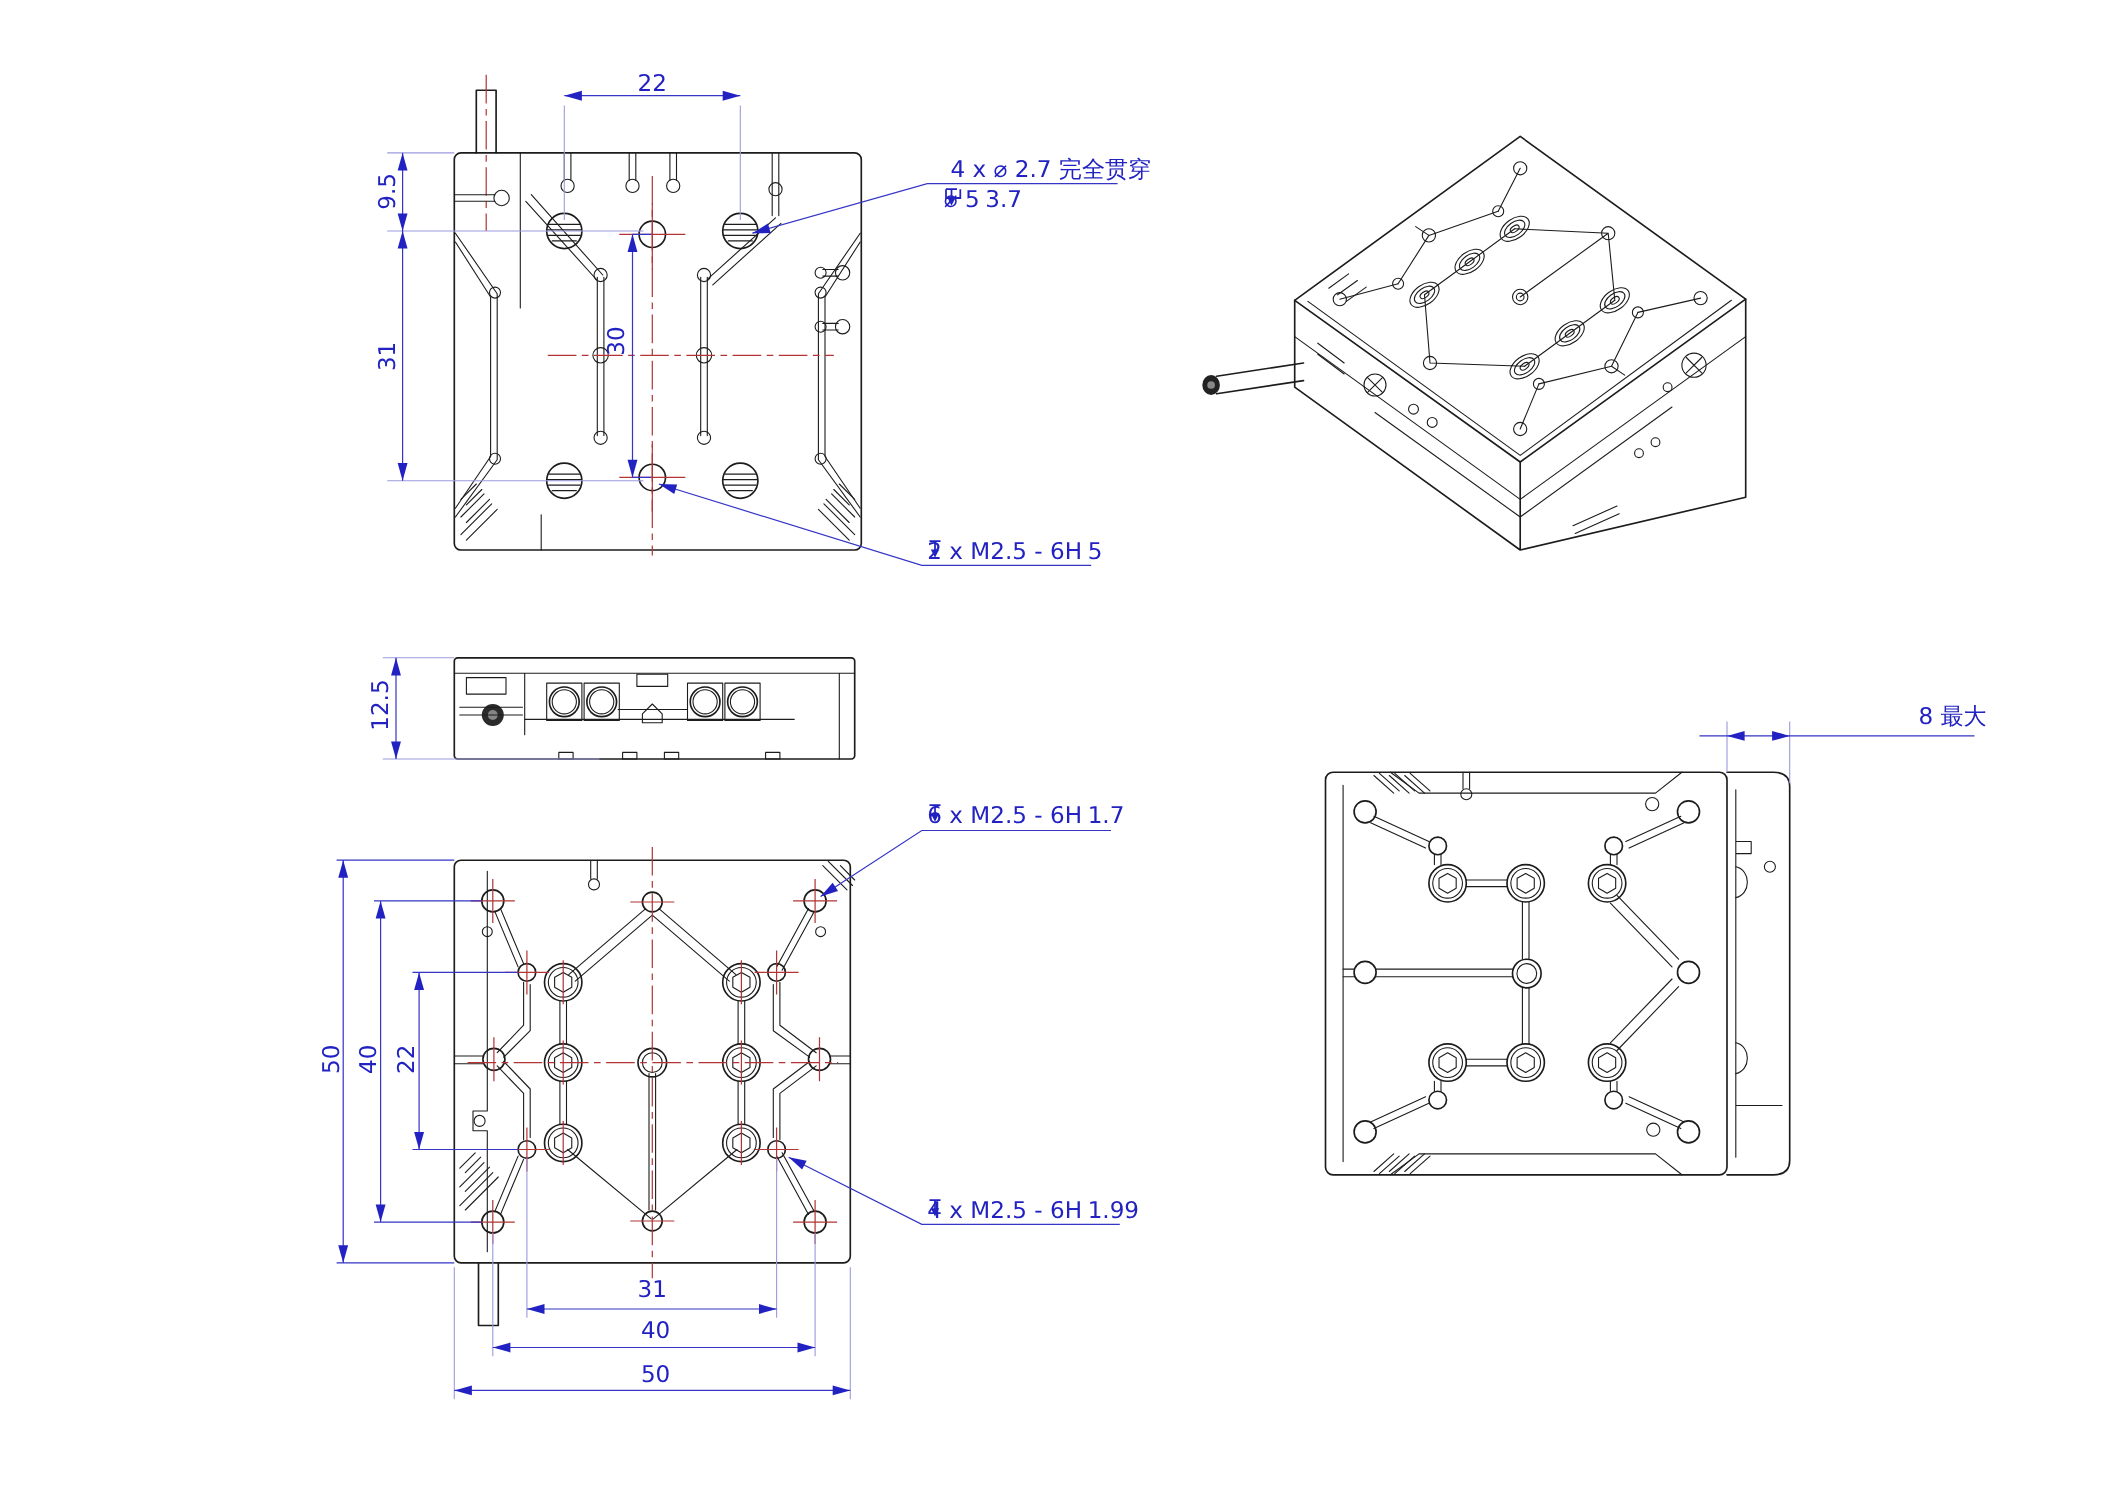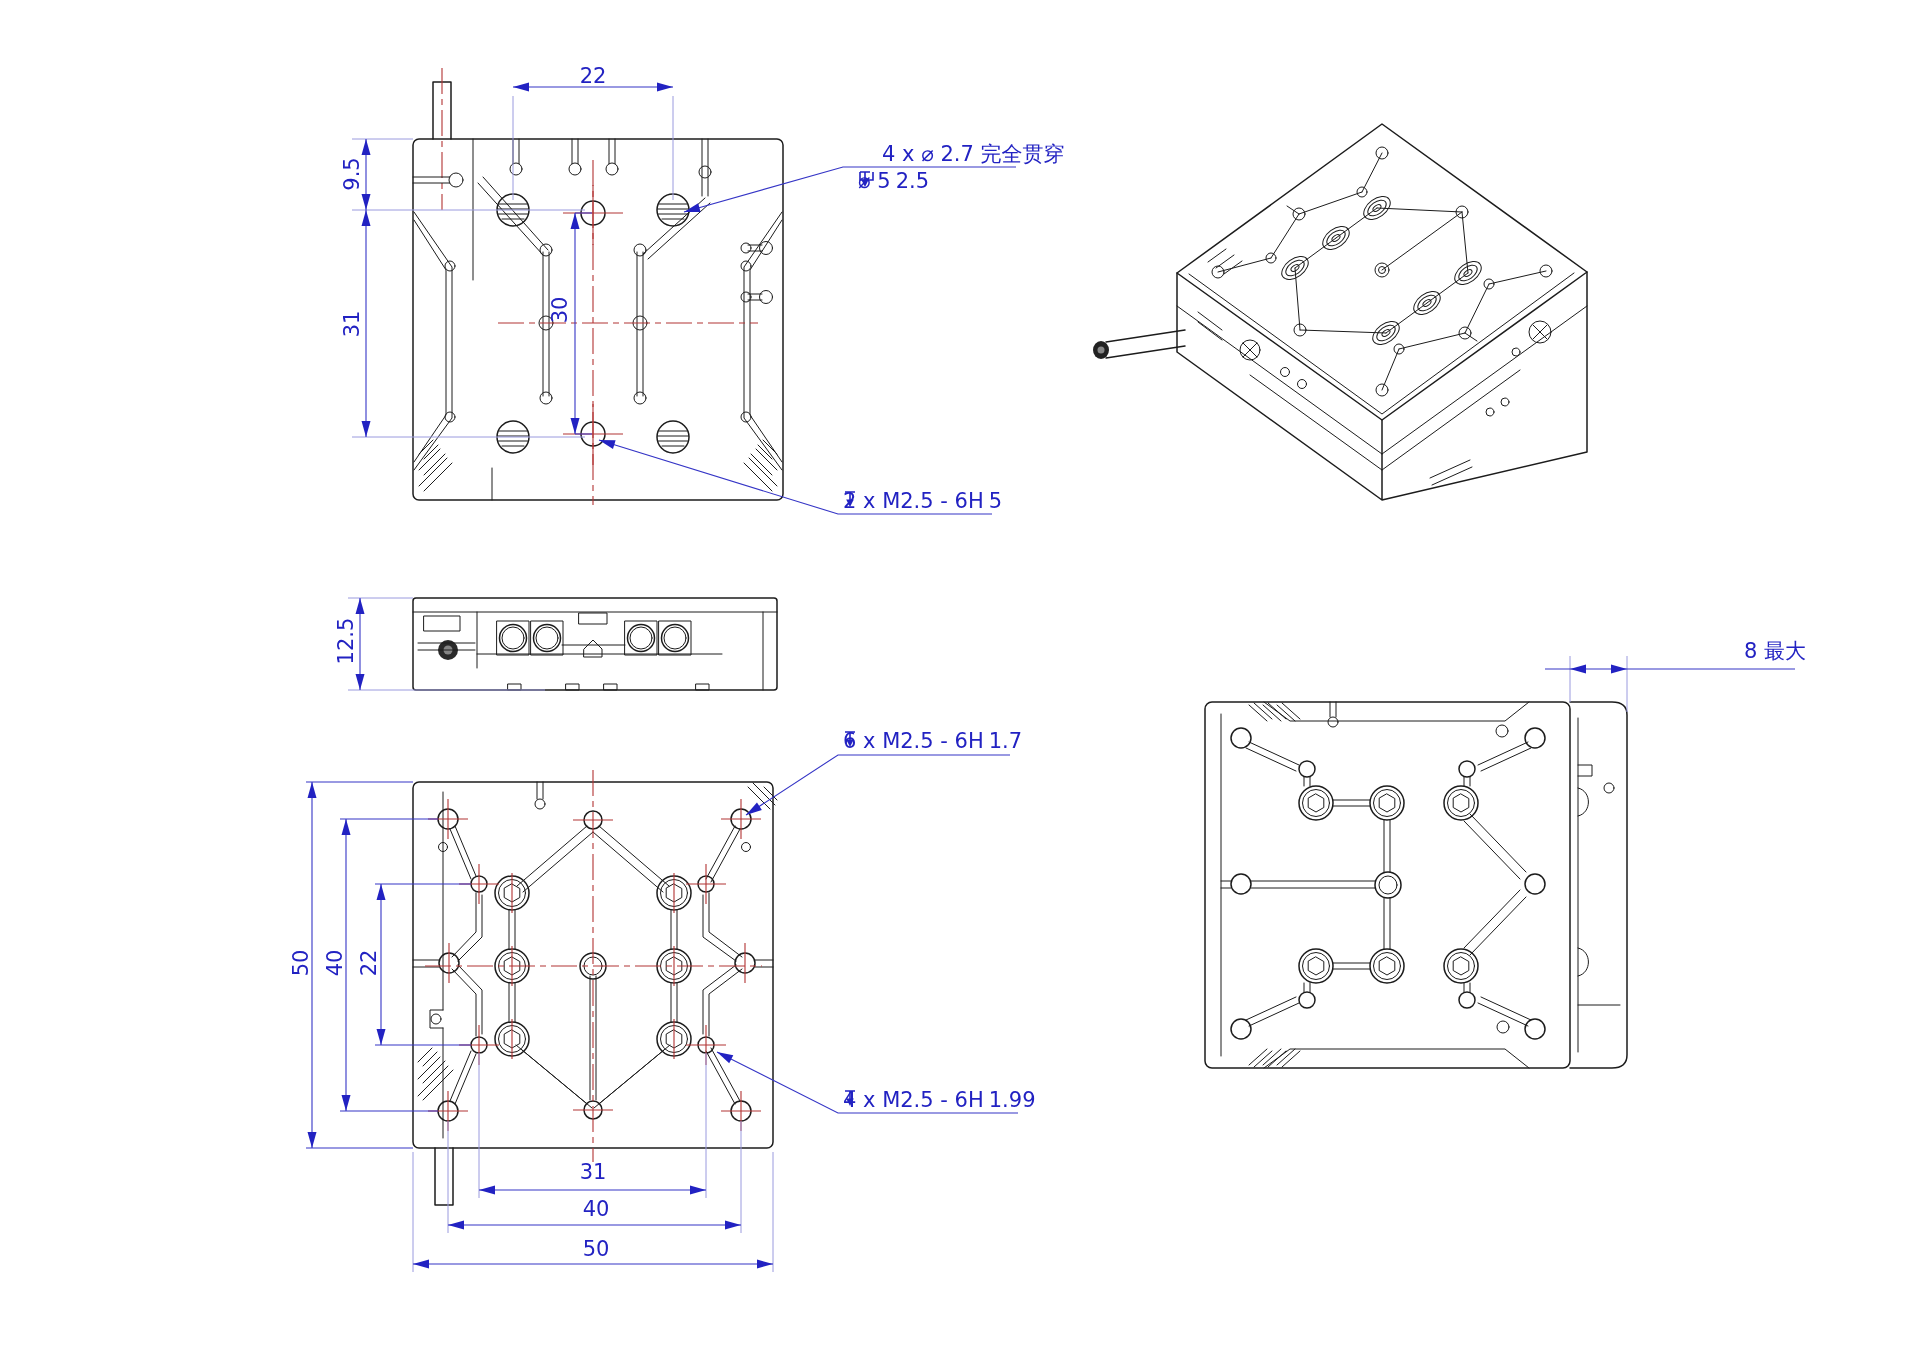--- a/index.html
+++ b/index.html
@@ -365,31 +365,31 @@
     <path class="kt" d="M1299,214 L1271,258 M1299,214 L1362,192 M1465,333 L1399,349 M1465,333 L1489,284"></path>
     <path class="kt" d="M1299,214 L1287,206 M1465,333 L1477,341"></path>
   </g>
 </svg>
 
 <div class="lbl ctr" style="left:593px;top:76px">22</div>
 <div class="lbl rot" style="left:352px;top:174px">9.5</div>
 <div class="lbl rot" style="left:352px;top:324px">31</div>
 <div class="lbl rot" style="left:560px;top:310px">30</div>
 
-<div class="lbl" style="left:882px;top:143px">4 x ⌀ 2.7 完全贯穿</div>
+<div class="lbl" style="left:864px;top:143px">4 x ⌀ 2.7 完全贯穿</div>
 <div class="lbl note" style="left:858px;top:170px">
   <svg width="17" height="13">
         <path d="M2,2 V10 H15 V2" stroke="#2222c2" stroke-width="1.6" fill="none"></path>
       </svg>
   <span>⌀ 5</span>
   <svg width="14" height="18">
         <path d="M2,2 H12 M7,2 V10" stroke="#2222c2" stroke-width="1.6" fill="none"></path>
         <polygon points="7,17 3.2,9.5 10.8,9.5" fill="#2222c2"></polygon>
       </svg>
-  <span>2.5</span>
+  <span>3.7</span>
 </div>
 
 <div class="lbl note" style="left:843px;top:490px">
   <span>2 x M2.5 - 6H</span>
   <svg width="14" height="18">
         <path d="M2,2 H12 M7,2 V10" stroke="#2222c2" stroke-width="1.6" fill="none"></path>
         <polygon points="7,17 3.2,9.5 10.8,9.5" fill="#2222c2"></polygon>
       </svg>
   <span>5</span>
 </div>

